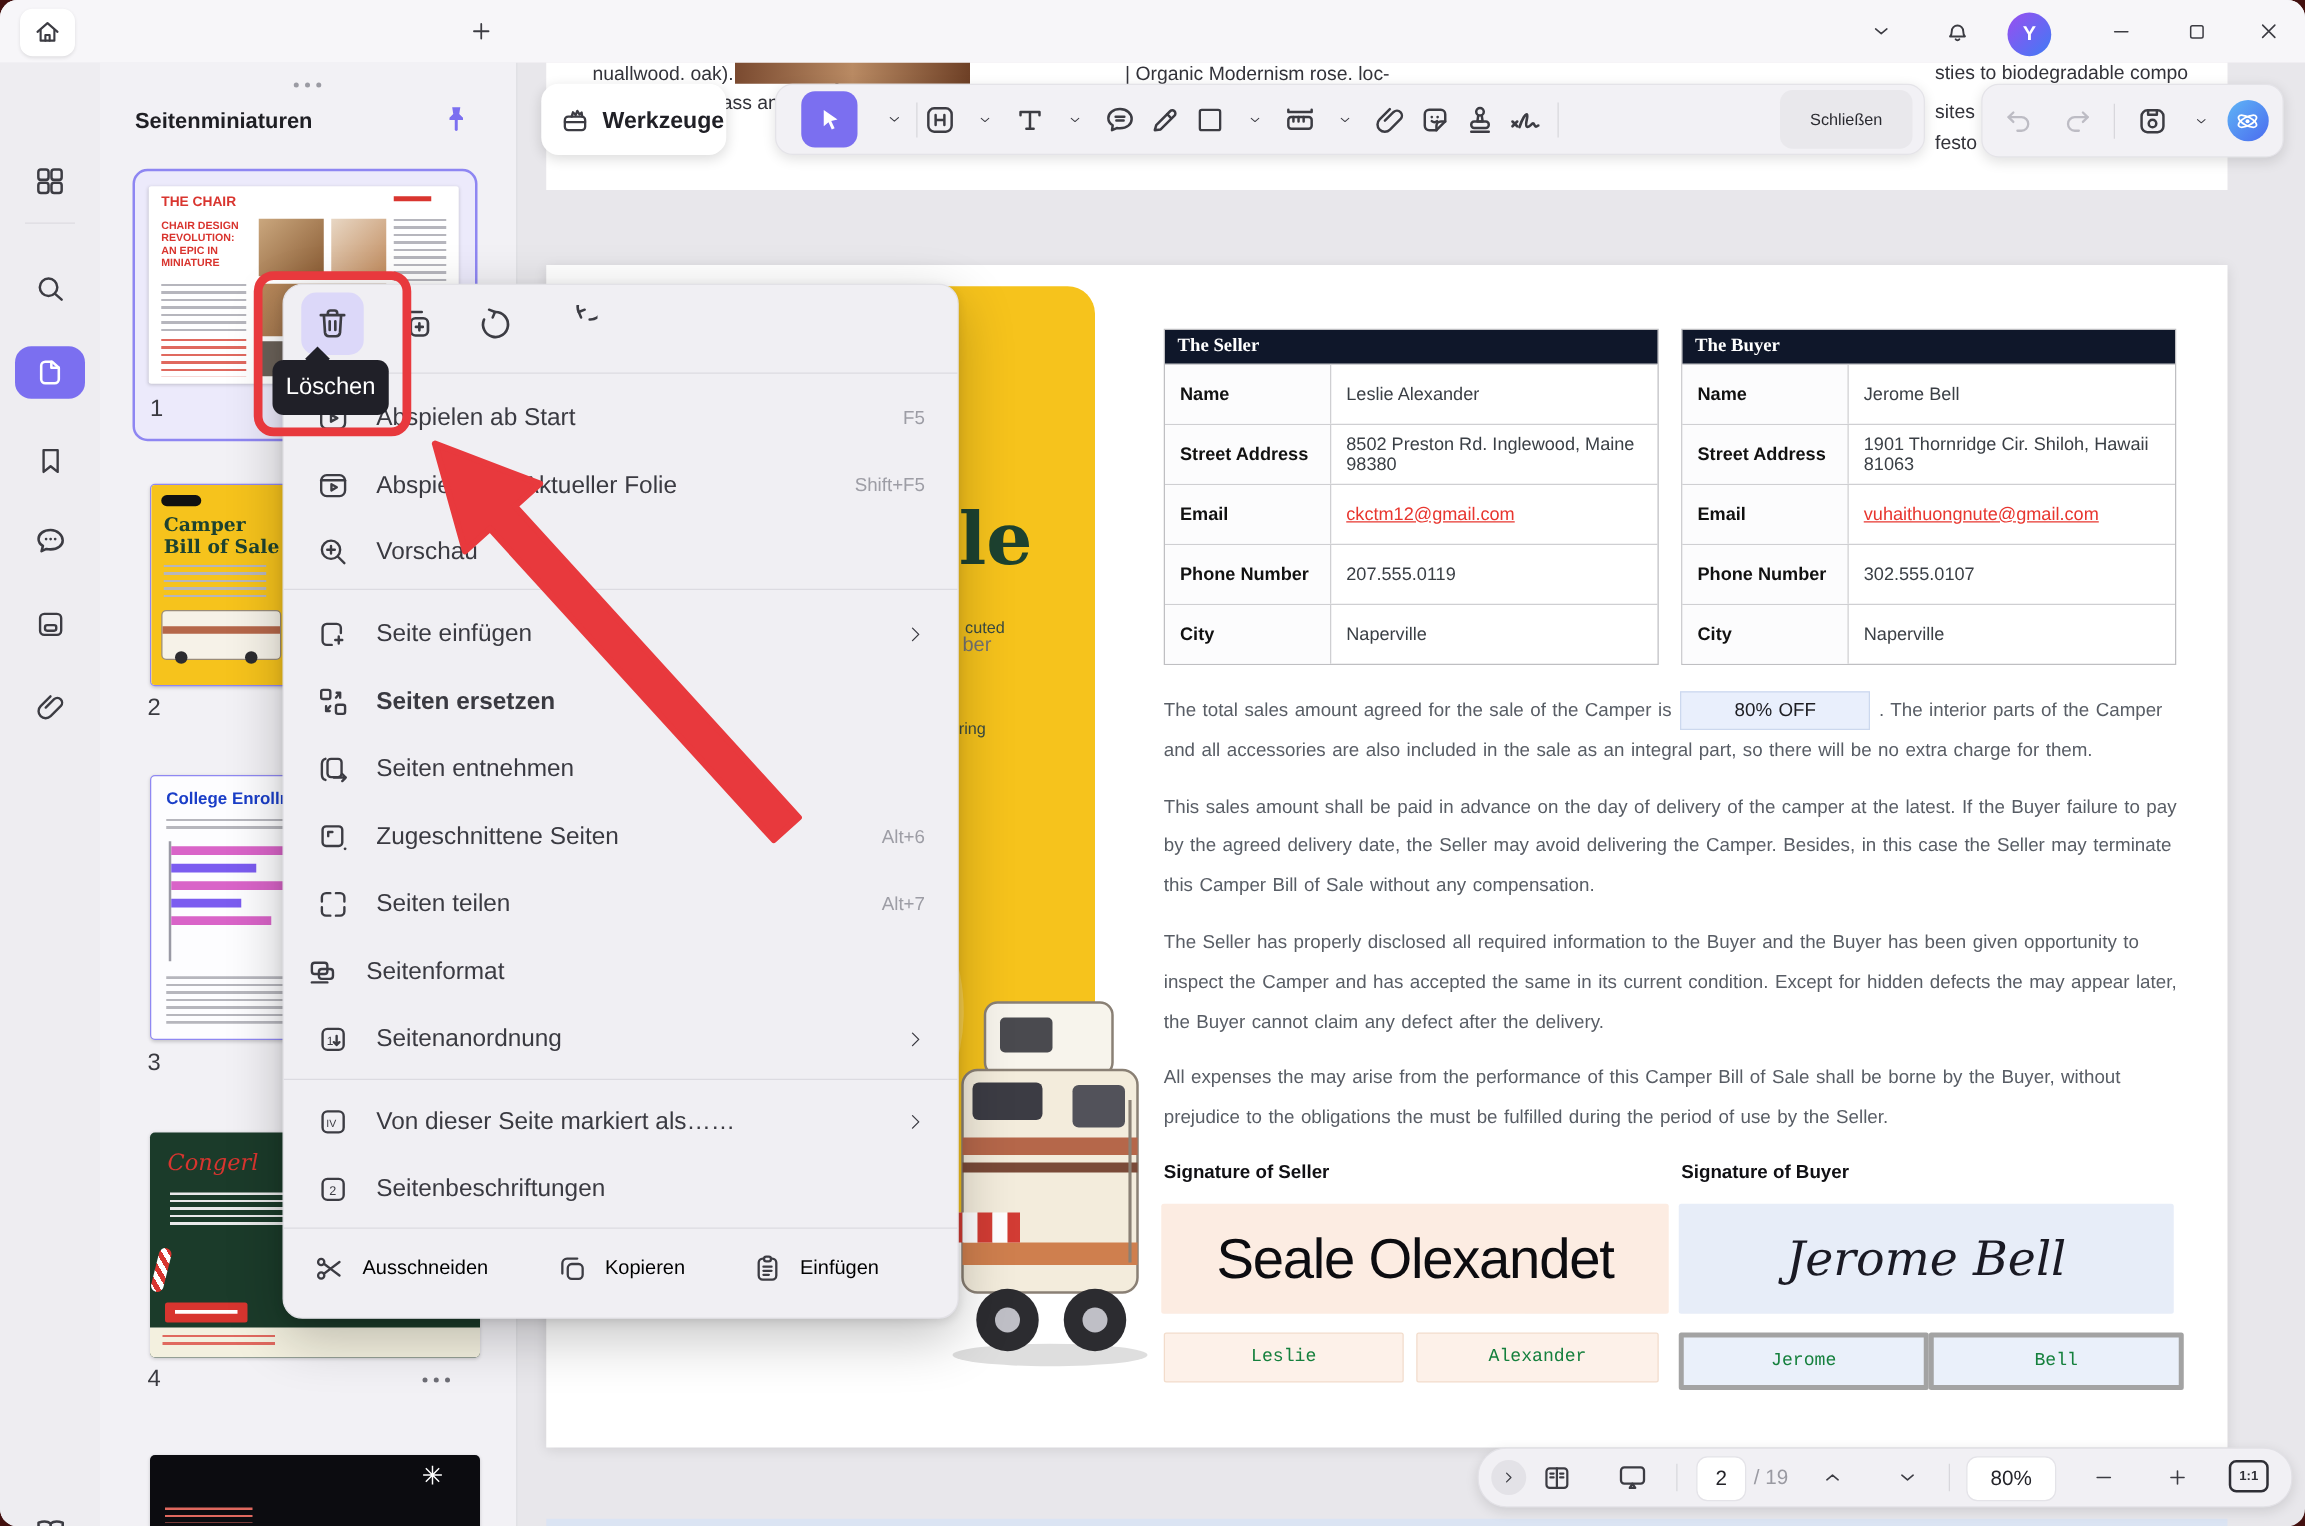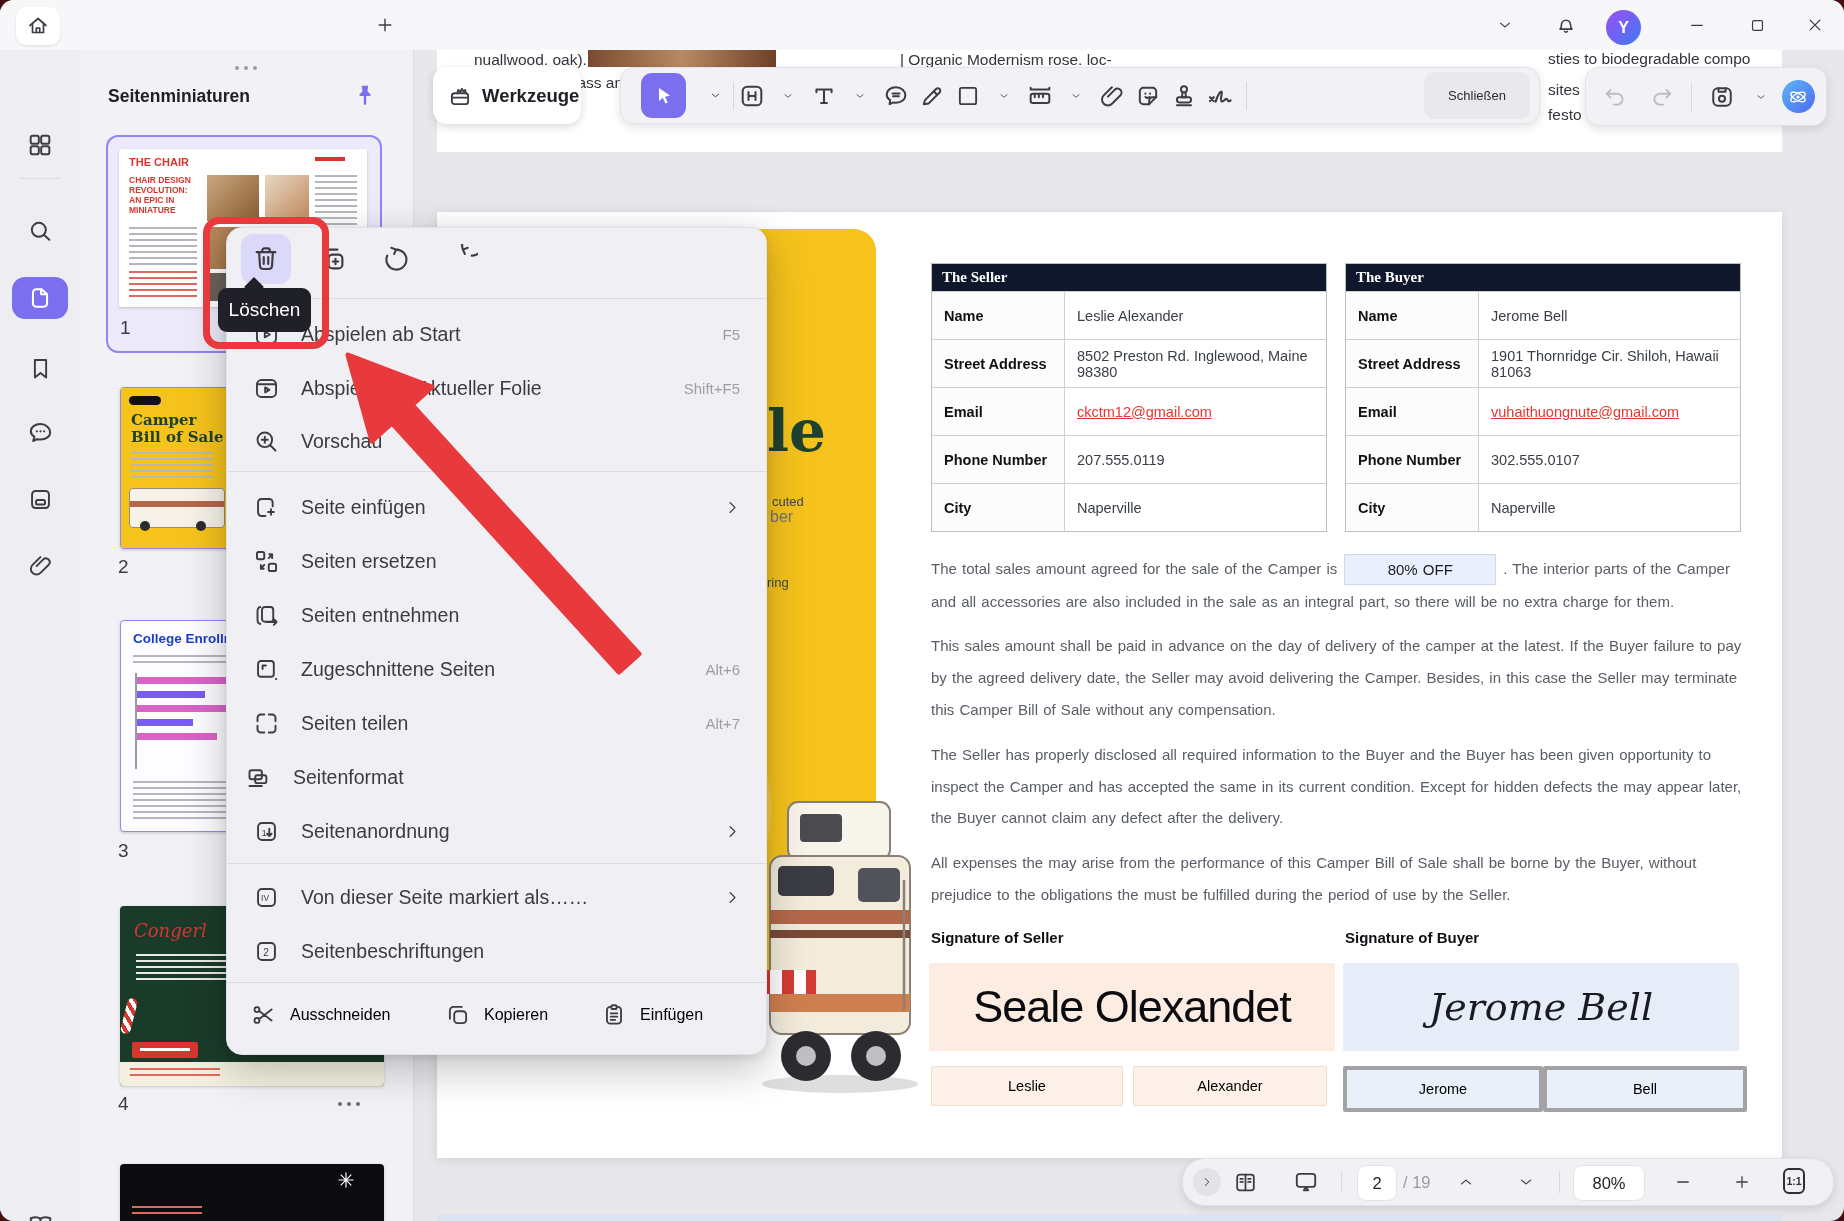--- a/index.html
+++ b/index.html
@@ -48,21 +48,21 @@
   .dtable .row .lb{display:flex;align-items:center;padding-left:12px;font-weight:bold;font-size:14.5px;color:#111;
                    border-right:1px solid #cfcfd2;background:#fcfcfd;}
   .dtable .row .vl{display:flex;align-items:center;padding-left:12px;font-size:14.5px;color:#3a3f45;}
   .dtable .row.em .vl span{color:#e8362f;text-decoration:underline;}
   #paras{left:931px;top:553px;width:822px;font-size:15px;color:#585d65;line-height:31.8px;word-spacing:1px;z-index:3;}
   #paras p{margin:0 0 13px 0;}
   .disc{display:inline-block;width:150px;height:29px;line-height:29px;text-align:center;background:#e9effc;
         border:1px solid #ccd8ee;color:#1d1d22;font-size:15px;margin:0 7px;vertical-align:middle;position:relative;top:-1px;}
   .siglabel{font-size:15px;font-weight:bold;color:#101014;}
   .sigbox{border-radius:2px;display:flex;align-items:center;justify-content:center;}
-  .chip{display:flex;align-items:center;justify-content:center;font-size:14.5px;color:#000000;border-radius:2px;}
+  .chip{display:flex;align-items:center;justify-content:center;font-size:14.5px;color:#15803d;border-radius:2px;font-family:Liberation Mono, monospace;}
   .chip.s{background:#fdf1e9;border:1px solid #f2dccb;}
   .chip.b{background:#eaf0fa;border:4px solid #a3a3a3;}
   
   .bar{background:#f2f1f5;border:1px solid #e4e3e8;border-radius:14px;box-shadow:0 3px 10px rgba(0,0,0,.12);z-index:20;}
   #toolchip{left:433px;top:67px;width:148px;height:57px;background:#fff;border-radius:14px;
             box-shadow:0 3px 10px rgba(0,0,0,.14);z-index:21;display:flex;align-items:center;padding-left:14px;box-sizing:border-box;}
   #toolchip .lbl{font-size:18.5px;font-weight:bold;color:#202026;margin-left:9px;}
   .tdiv{width:1px;height:28px;background:#d8d7dc;}
   #cursorbtn{left:641px;top:73px;width:45px;height:45px;background:#7b6ff0;border-radius:11px;
              display:flex;align-items:center;justify-content:center;z-index:22;}
@@ -631,21 +631,21 @@
             <svg class="st" width="27" height="27" viewBox="0 0 24 24">
               <path d="M17.5 11V7.5a3 3 0 00-3-3h-7a3 3 0 00-3 3v9a3 3 0 003 3H11"></path>
               <path d="M16 13.5v5M13.5 16h5"></path>
             </svg>
           </span>
       <span class="ml">Seite einfügen</span>
       <svg class="st" style="margin-left:auto;" width="15" height="15" viewBox="0 0 24 24">
             <path d="M8 4l8 8-8 8"></path>
           </svg>
     </div>
-    <div class="abs mi" style="top:306px;">
+    <div class="abs mi" style="top:306px;font-weight:bold;">
       <span class="mic">
             <svg class="st" width="27" height="27" viewBox="0 0 24 24">
               <rect x="3.5" y="3.5" width="6.5" height="6.5" rx="1.5"></rect>
               <rect x="14" y="14" width="6.5" height="6.5" rx="1.5"></rect>
               <path d="M14.5 5.5h2.5l-0 3.5M17 5.5l-3 3.5M9.5 18.5H7l0-3.5M7 18.5l3-3.5"></path>
             </svg>
           </span>
       <span class="ml">Seiten ersetzen</span>
     </div>
     <div class="abs mi" style="top:360px;">
@@ -802,19 +802,19 @@
     <div class="abs sbic" style="left:486px;top:9px;width:28px;height:28px;">
       <svg class="st" width="18" height="18" viewBox="0 0 24 24">
             <path d="M5 12h14"></path>
           </svg>
     </div>
     <div class="abs sbic" style="left:545px;top:9px;width:28px;height:28px;">
       <svg class="st" width="18" height="18" viewBox="0 0 24 24">
             <path d="M12 5v14M5 12h14"></path>
           </svg>
     </div>
-    <div class="abs" id="fitbox" style="left:600px;top:9px;width:22px;height:26px;box-sizing:border-box;justify-content:center;">
+    <div class="abs" id="fitbox" style="left:600px;top:9px;width:32px;height:26px;box-sizing:border-box;justify-content:center;">
           <span>1:1</span>
         </div>
   </div>
 
 </div>
 </div>
 
 </body></html>

